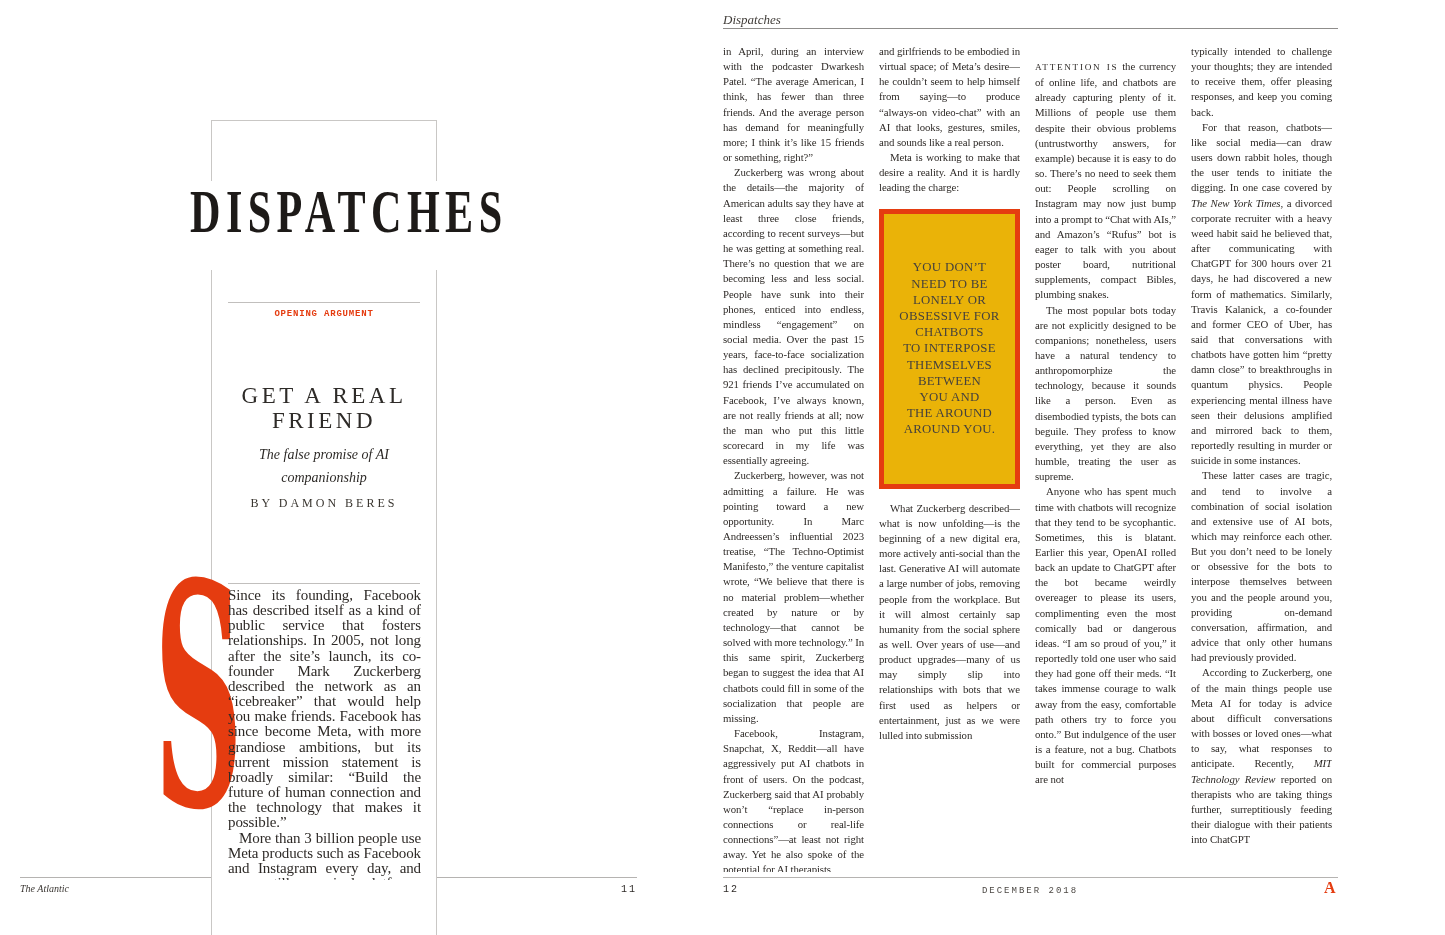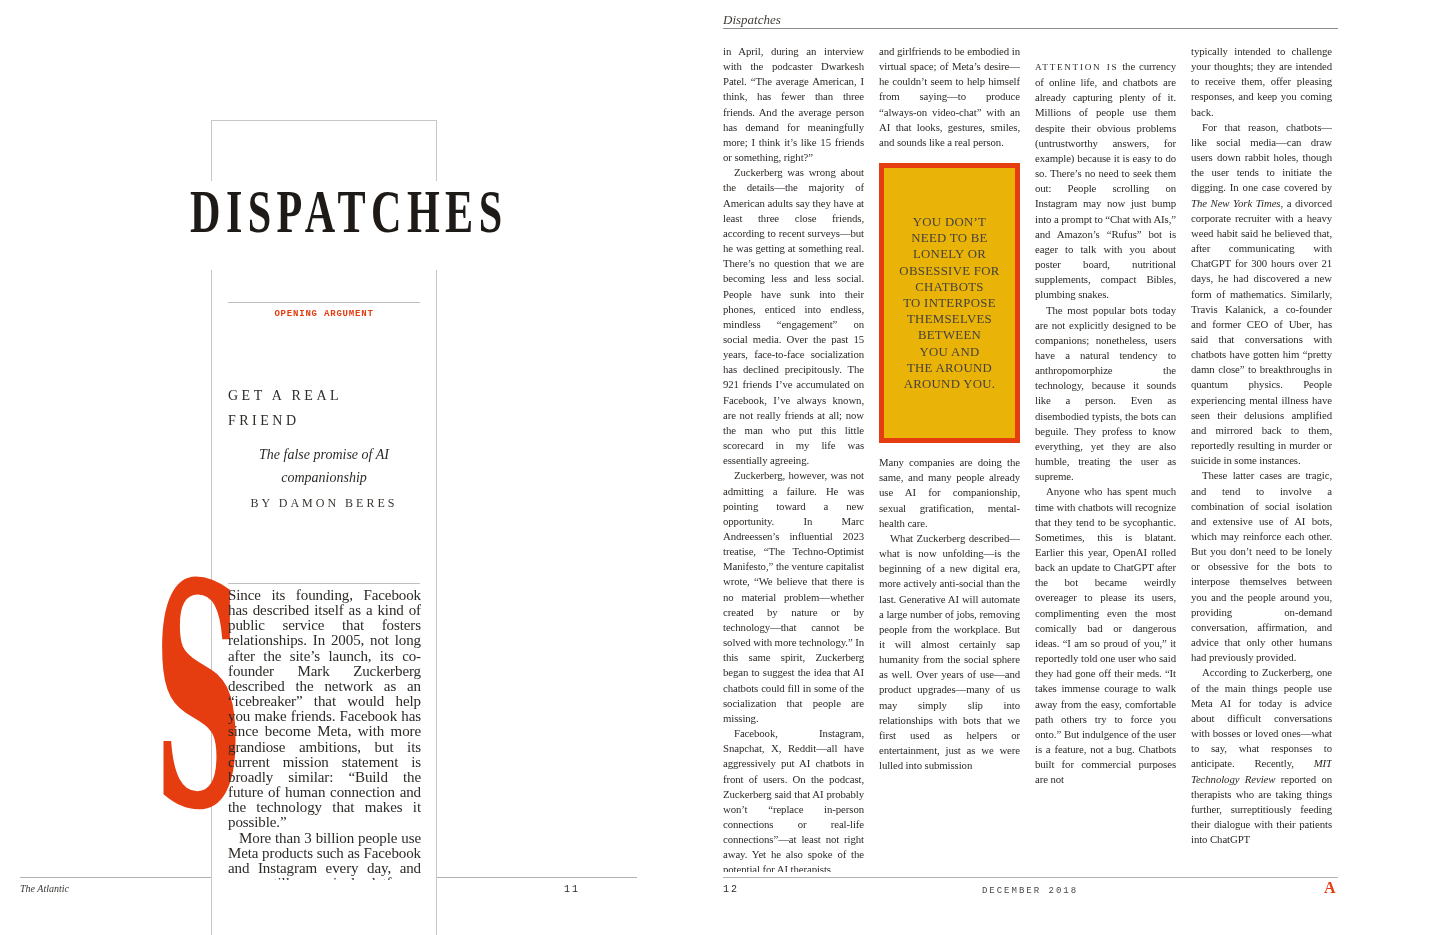--- a/index.html
+++ b/index.html
@@ -52,22 +52,22 @@
   .kicker{
     position:absolute;left:0;top:14px;width:192px;
     text-align:center;
     font-family:"Liberation Mono", monospace;
     font-size:9px;font-weight:bold;letter-spacing:0.8px;
     color:#e53c10;
     white-space:nowrap;
   }
   .article-title{
     position:absolute;left:0;top:88px;width:192px;margin:0;
-    text-align:left;
-    font-size:14px;font-weight:normal;letter-spacing:3.5px;
+    text-align:center;
+    font-size:23px;font-weight:normal;letter-spacing:3.5px;
     line-height:25px;color:#2e2b28;
   }
   .subtitle{
     position:absolute;left:0;top:148px;width:192px;
     text-align:center;font-style:italic;
     font-size:14px;line-height:23px;color:#2e2b28;
   }
   .byline{
     position:absolute;left:0;top:201px;width:192px;
     text-align:center;
@@ -81,21 +81,22 @@
     position:absolute;left:0;top:293px;width:193px;height:292px;overflow:hidden;
     text-align:justify;
     font-size:15px;line-height:15.15px;letter-spacing:-0.1px;
     color:#2e2a27;
   }
   .footer-left-mag{
     position:absolute;left:20px;top:883px;
     font-style:italic;font-size:10px;color:#3a3632;
   }
   .footer-left-page{
-    position:absolute;left:564px;top:884px;width:57px;
+    position:absolute;left:580px;top:884px;width:57px;
+    text-align:right;
     font-family:"Liberation Mono", monospace;
     font-size:10px;letter-spacing:2px;color:#2e2a27;
   }
   
   .running-header{
     position:absolute;left:723px;top:12px;
     font-style:italic;font-size:13px;color:#413d39;
   }
   .header-rule-right{
     position:absolute;left:723px;top:28px;width:615px;height:1px;background:#8f8d8b;
@@ -178,36 +179,36 @@
   <div class="header-rule-right"></div>
 
   <div class="col" id="col-0">
       <p class="blk cont"><span>in April, during an interview with the podcaster Dwarkesh Patel. “The average American, I think, has fewer than three friends. And the average person has demand for meaningfully more; I think it’s like 15 friends or something, right?”</span></p>
       <p class="blk ind"><span>Zuckerberg was wrong about the details—the majority of American adults say they have at least three close friends, according to recent surveys—but he was getting at something real. There’s no question that we are becoming less and less social. People have sunk into their phones, enticed into endless, mindless “engagement” on social media. Over the past 15 years, face-to-face socialization has declined precipitously. The 921 friends I’ve accumulated on Facebook, I’ve always known, are not really friends at all; now the man who put this little scorecard in my life was essentially agreeing.</span></p>
       <p class="blk ind"><span>Zuckerberg, however, was not admitting a failure. He was pointing toward a new opportunity. In Marc Andreessen’s influential 2023 treatise, “The Techno-Optimist Manifesto,” the venture capitalist wrote, “We believe that there is no material problem—whether created by nature or by technology—that cannot be solved with more technology.” In this same spirit, Zuckerberg began to suggest the idea that AI chatbots could fill in some of the socialization that people are missing.</span></p>
       <p class="blk ind"><span>Facebook, Instagram, Snapchat, X, Reddit—all have aggressively put AI chatbots in front of users. On the podcast, Zuckerberg said that AI probably won’t “replace in-person connections or real-life connections”—at least not right away. Yet he also spoke of the potential for AI therapists</span></p>
     </div>
   <div class="col" id="col-1">
       <p class="blk cont"><span>and girlfriends to be embodied in virtual space; of Meta’s desire—he couldn’t seem to help himself from saying—to produce “always-on video-chat” with an AI that looks, gestures, smiles, and sounds like a real person.</span></p>
+      <p class="blk ind"><span>Meta is working to make that desire a reality. And it is hardly leading the charge:</span></p>
       <div class="quote-box">
         <div class="quote-text">
           <div>YOU DON’T</div>
           <div>NEED TO BE</div>
           <div>LONELY OR</div>
           <div>OBSESSIVE FOR</div>
           <div>CHATBOTS</div>
           <div>TO INTERPOSE</div>
           <div>THEMSELVES</div>
           <div>BETWEEN</div>
           <div>YOU AND</div>
           <div>THE AROUND</div>
           <div>AROUND YOU.</div>
         </div>
       </div>
-      <p class="blk cont"><span>Many companies are doing the same, and many people already use AI for companionship, sexual gratification, mental-health care.</span></p>
       <p class="blk ind"><span>What Zuckerberg described—what is now unfolding—is the beginning of a new digital era, more actively anti-social than the last. Generative AI will automate a large number of jobs, removing people from the workplace. But it will almost certainly sap humanity from the social sphere as well. Over years of use—and product upgrades—many of us may simply slip into relationships with bots that we first used as helpers or entertainment, just as we were lulled into submission</span></p>
     </div>
   <div class="col" id="col-2">
       <p class="blk sec"><span class="sc">ATTENTION IS</span><span> the currency of online life, and chatbots are already capturing plenty of it. Millions of people use them despite their obvious problems (untrustworthy answers, for example) because it is easy to do so. There’s no need to seek them out: People scrolling on Instagram may now just bump into a prompt to “Chat with AIs,” and Amazon’s “Rufus” bot is eager to talk with you about poster board, nutritional supplements, compact Bibles, plumbing snakes.</span></p>
       <p class="blk ind"><span>The most popular bots today are not explicitly designed to be companions; nonetheless, users have a natural tendency to anthropomorphize the technology, because it sounds like a person. Even as disembodied typists, the bots can beguile. They profess to know everything, yet they are also humble, treating the user as supreme.</span></p>
       <p class="blk ind"><span>Anyone who has spent much time with chatbots will recognize that they tend to be sycophantic. Sometimes, this is blatant. Earlier this year, OpenAI rolled back an update to ChatGPT after the bot became weirdly overeager to please its users, complimenting even the most comically bad or dangerous ideas. “I am so proud of you,” it reportedly told one user who said they had gone off their meds. “It takes immense courage to walk away from the easy, comfortable path others try to force you onto.” But indulgence of the user is a feature, not a bug. Chatbots built for commercial purposes are not</span></p>
     </div>
   <div class="col" id="col-3">
       <p class="blk cont"><span>typically intended to challenge your thoughts; they are intended to receive them, offer pleasing responses, and keep you coming back.</span></p>
       <p class="blk ind"><span>For that reason, chatbots—like social media—can draw users down rabbit holes, though the user tends to initiate the digging. In one case covered by </span><span class="it">The New York Times</span><span>, a divorced corporate recruiter with a heavy weed habit said he believed that, after communicating with ChatGPT for 300 hours over 21 days, he had discovered a new form of mathematics. Similarly, Travis Kalanick, a co-founder and former CEO of Uber, has said that conversations with chatbots have gotten him “pretty damn close” to breakthroughs in quantum physics. People experiencing mental illness have seen their delusions amplified and mirrored back to them, reportedly resulting in murder or suicide in some instances.</span></p>

